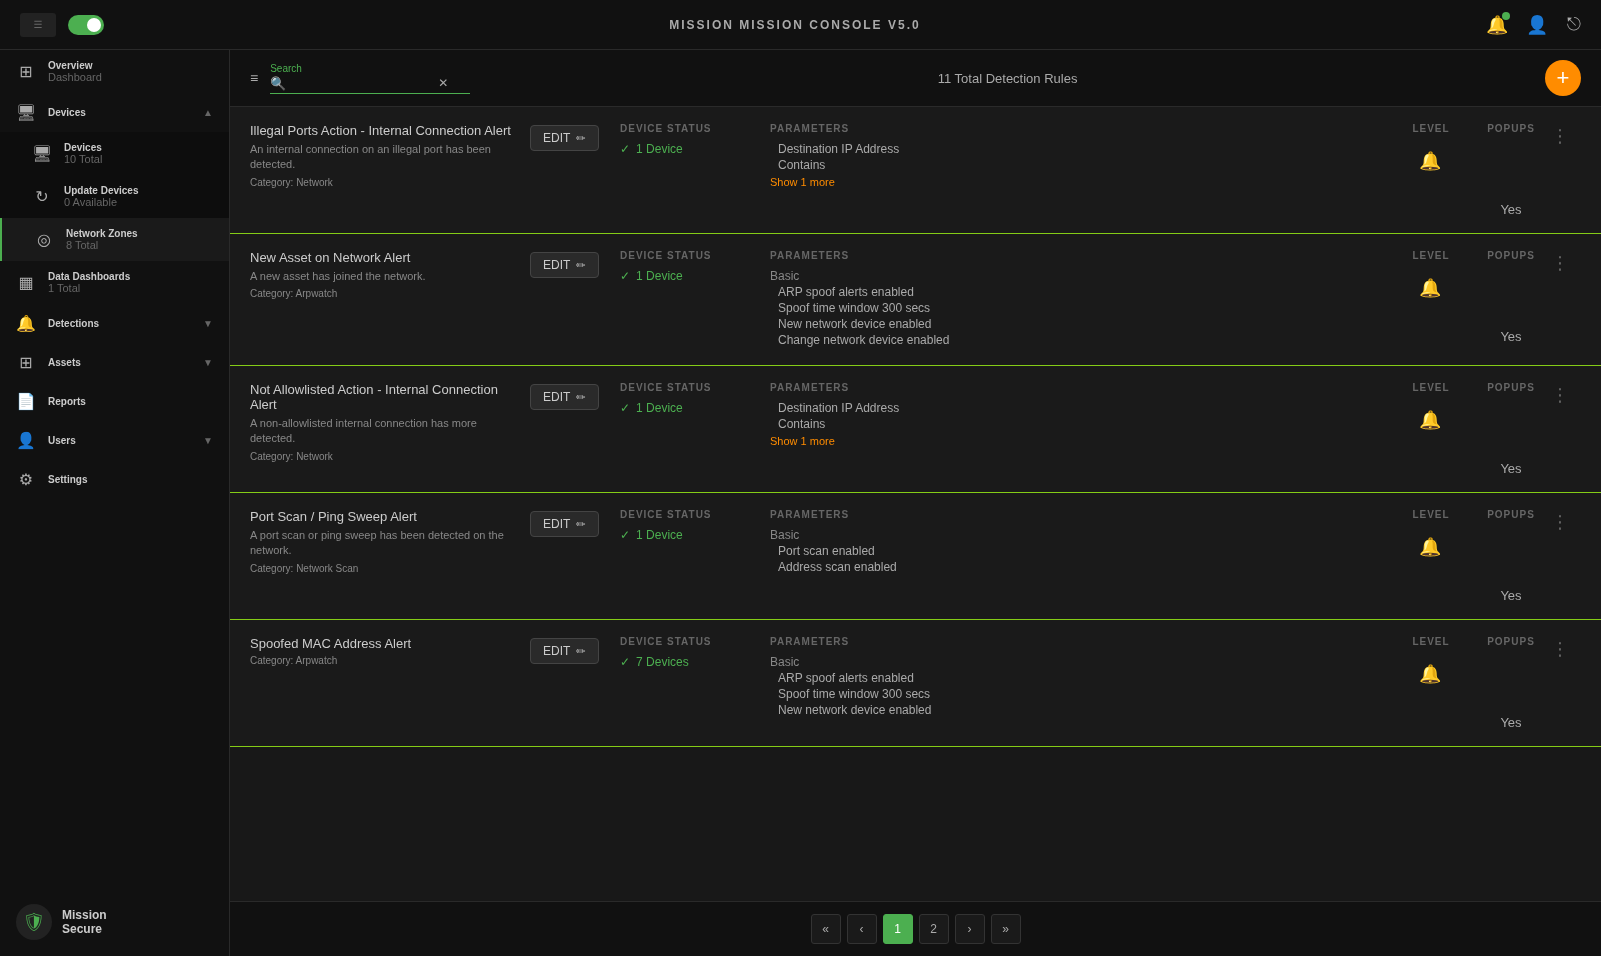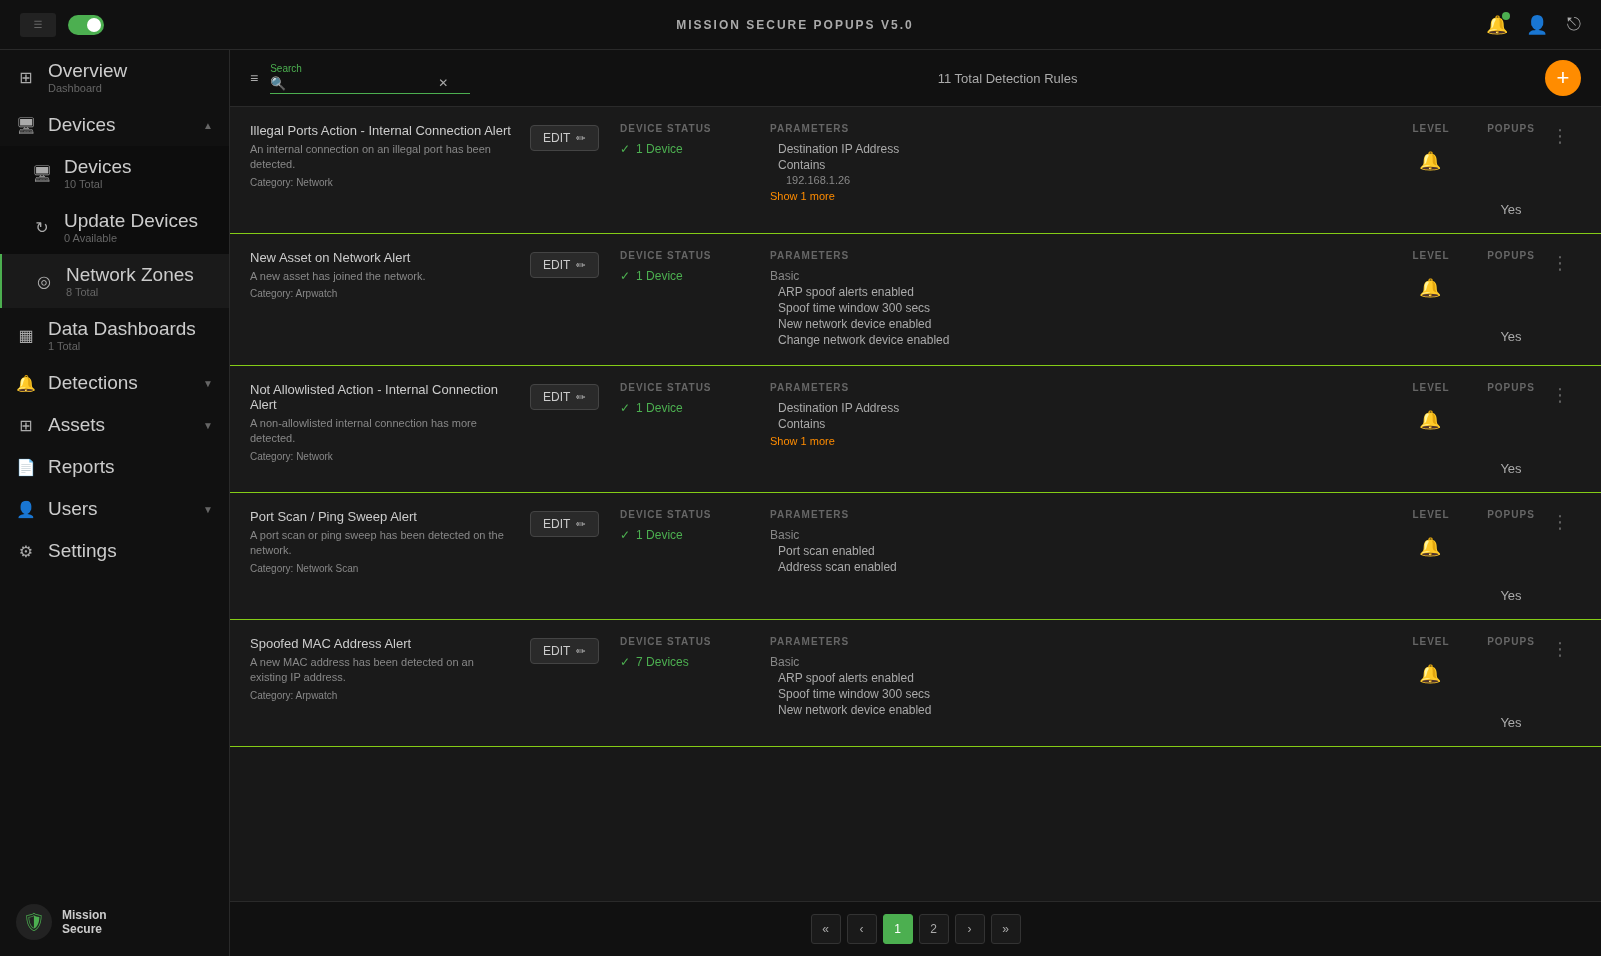--- a/index.html
+++ b/index.html
@@ -86,21 +86,21 @@
       padding: 10px 16px;
       cursor: pointer;
       gap: 12px;
       color: #aaa;
       font-size: 13px;
       transition: background 0.2s;
     }
     .sidebar-item.active { background: #1e1e1e; }
     .sidebar-item-icon { font-size: 16px; width: 20px; text-align: center; color: #aaa; }
     .sidebar-item-text { flex: 1; }
-    .sidebar-item-text .label { font-size: 19px; color: #ccc; font-weight: 400; }
+    .sidebar-item-text .label { font-size: 10px; color: #ccc; font-weight: 700; }
     .sidebar-item-text .sublabel { font-size: 11px; color: #666; }
     .sidebar-chevron { font-size: 10px; color: #666; }
     .sidebar-sub {
       background: #0d0d0d;
     }
     .sidebar-sub .sidebar-item {
       padding-left: 32px;
     }
     .sidebar-sub .sidebar-item.active {
       background: #1a1a1a;
@@ -272,21 +272,21 @@
 </head>
 <body>
 
 <div class="topbar">
   <div class="topbar-left">
     <div class="topbar-logo-box">
       <span style="color:#666;font-size:10px;">☰</span>
     </div>
     <div class="toggle-btn"></div>
   </div>
-  <div class="topbar-title">MISSION SECURE POPUPS V5.0</div>
+  <div class="topbar-title">MISSION MISSION CONSOLE V5.0</div>
   <div class="topbar-right">
     <div class="topbar-icon bell">
       🔔
       <div class="bell-dot"></div>
     </div>
     <div class="topbar-icon">👤</div>
     <div class="topbar-icon">⎋</div>
   </div>
 </div>
 
@@ -423,21 +423,20 @@
       <div class="col-header">DEVICE STATUS</div>
       <div class="device-badge">
         <span class="check-icon">✓</span>
         <span>1 Device</span>
       </div>
     </div>
     <div class="rule-params">
       <div class="col-header">PARAMETERS</div>
       <div class="param-item">Destination IP Address</div>
             <div class="param-item">Contains</div>
-            <div class="param-ip">192.168.1.26</div>
       <div class="show-more">Show 1 more</div>
     </div>
     <div class="rule-level">
       <div class="col-header">LEVEL</div>
       <div class="bell-alert">🔔</div>
     </div>
     <div class="rule-popups">
       <div class="col-header">POPUPS</div>
       <div class="popups-val">Yes</div>
     </div>
@@ -556,21 +555,20 @@
       <div class="col-header">POPUPS</div>
       <div class="popups-val">Yes</div>
     </div>
     <div class="rule-more">
       <div class="more-btn">⋮</div>
     </div>
   </div>
         <div class="rule-row">
     <div class="rule-info">
       <div class="rule-name">Spoofed MAC Address Alert</div>
-      <div class="rule-desc">A new MAC address has been detected on an existing IP address.</div>
       <div class="rule-category">Category: Arpwatch</div>
     </div>
     <div class="rule-edit">
       <button class="edit-btn">
         <span>EDIT</span>
         <span class="edit-icon">✏</span>
       </button>
     </div>
     <div class="rule-device-status">
       <div class="col-header">DEVICE STATUS</div>

